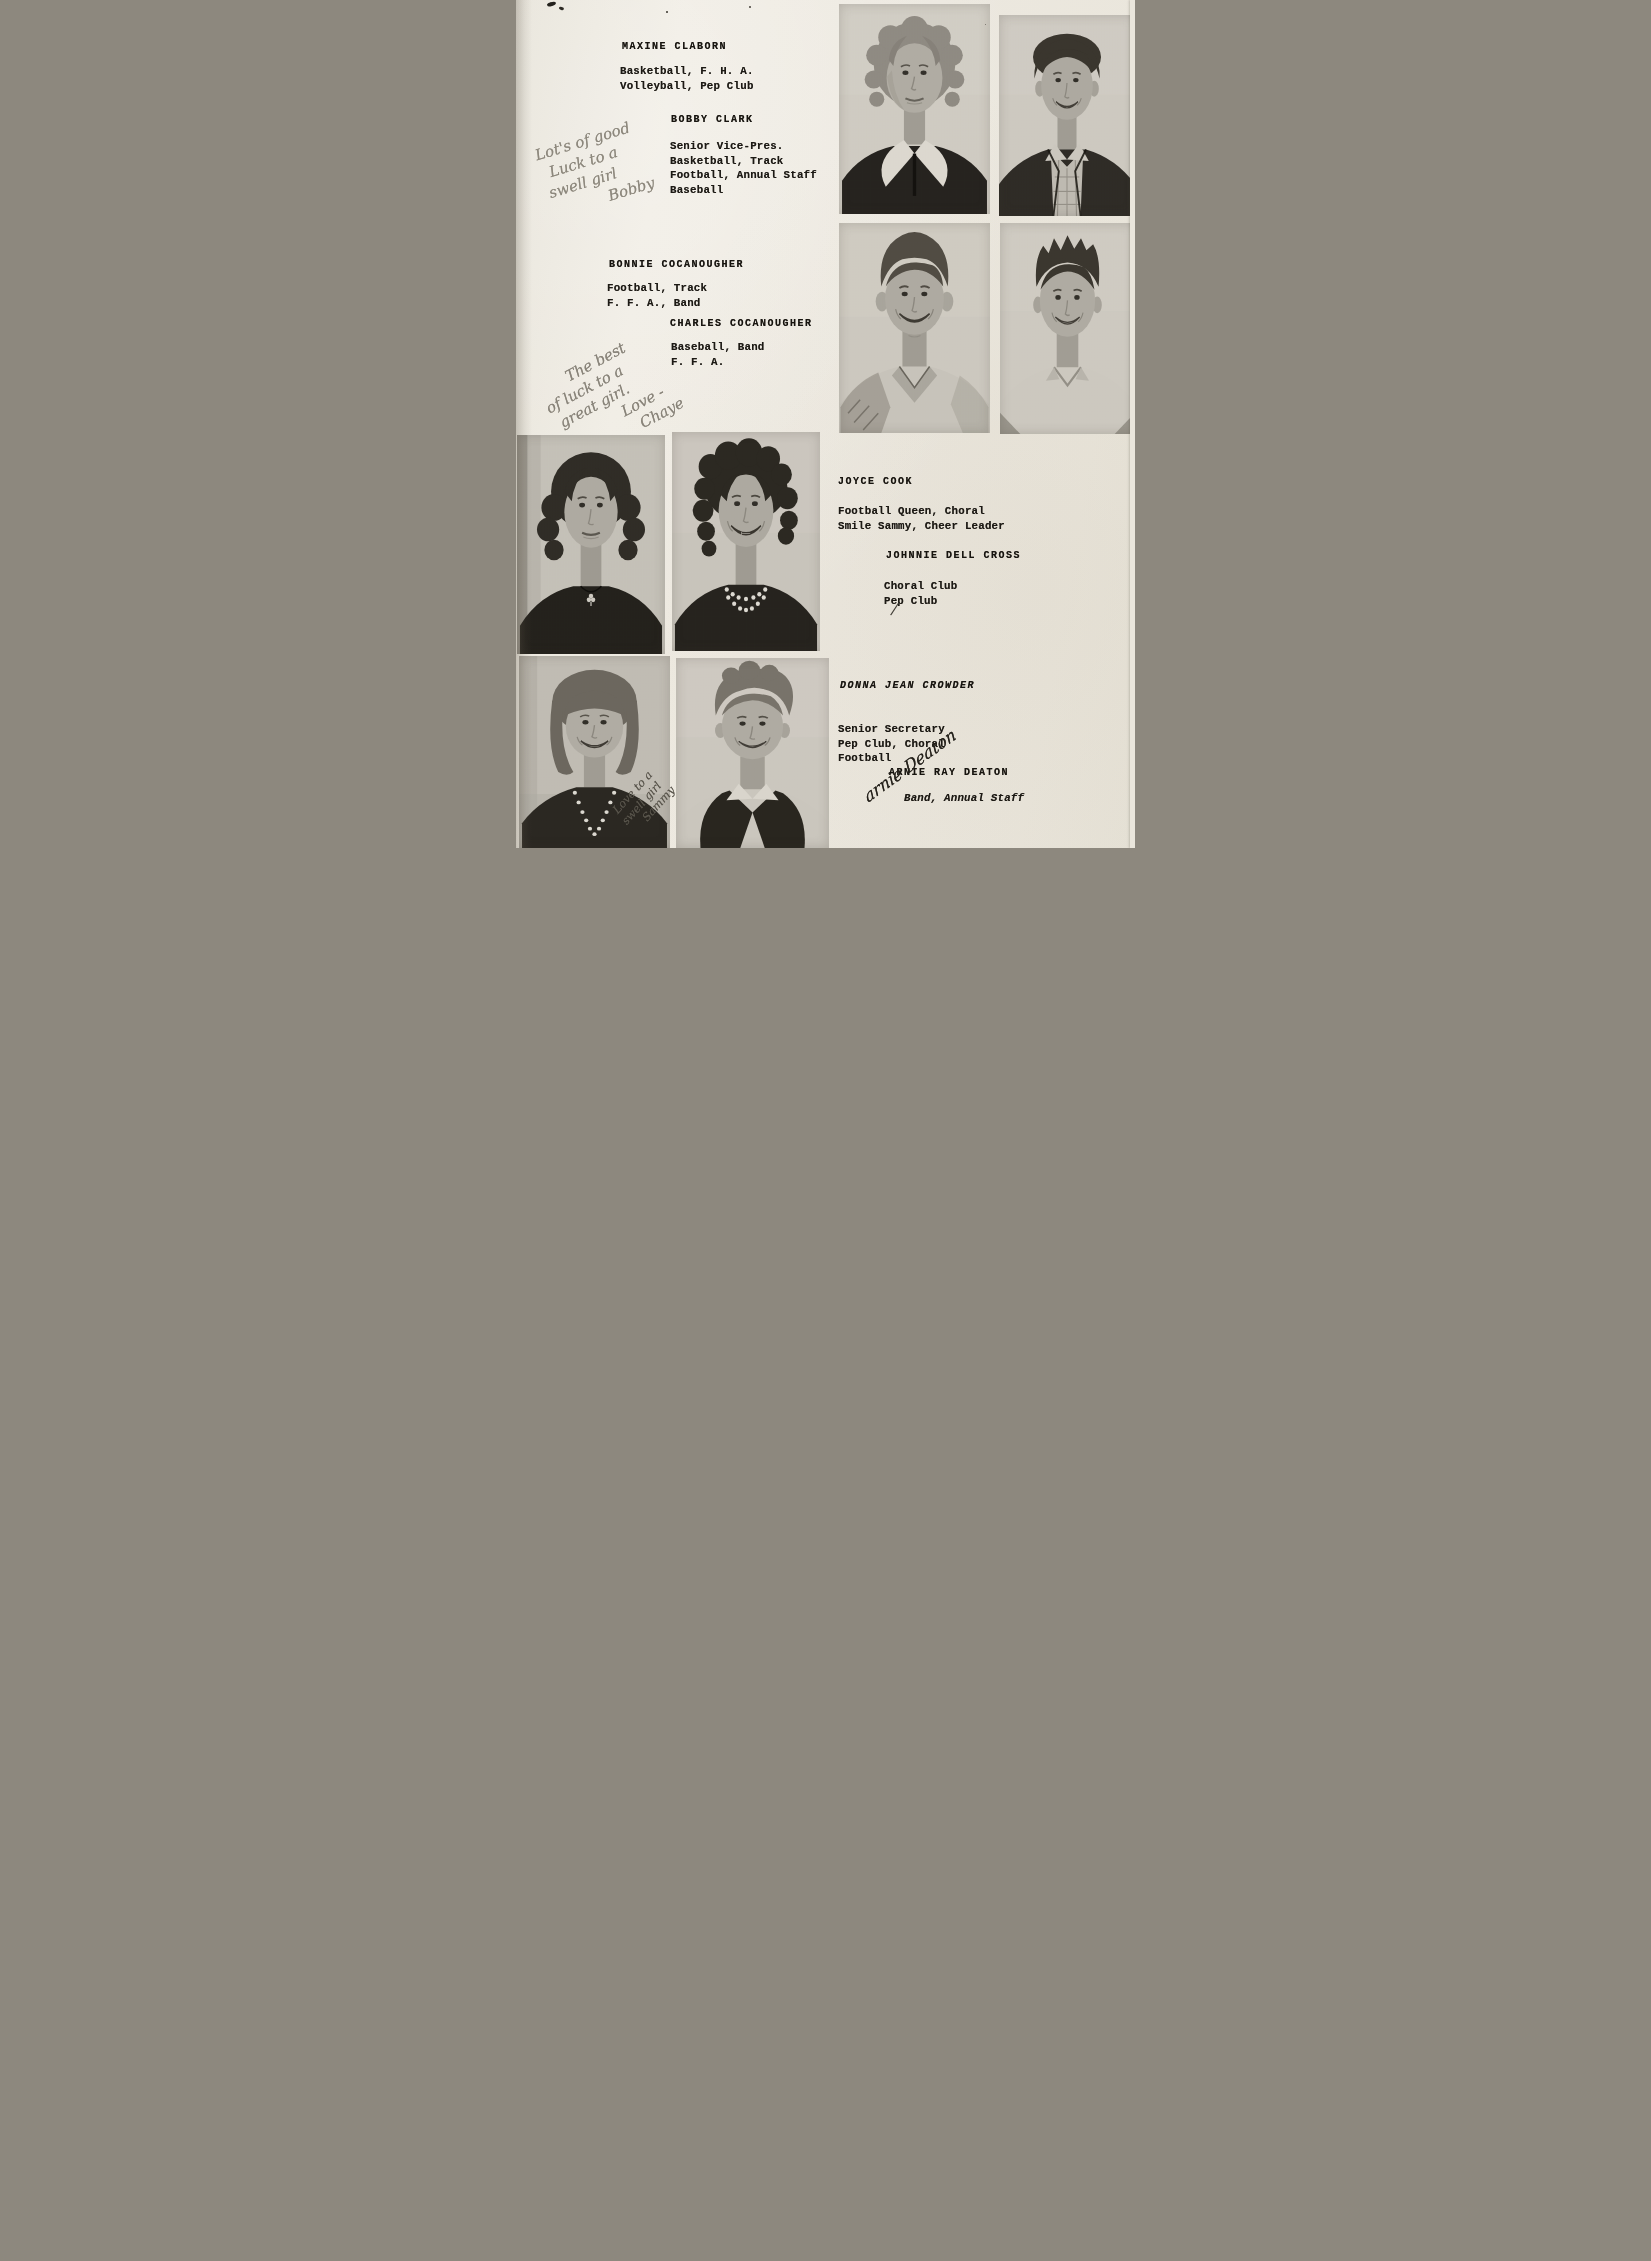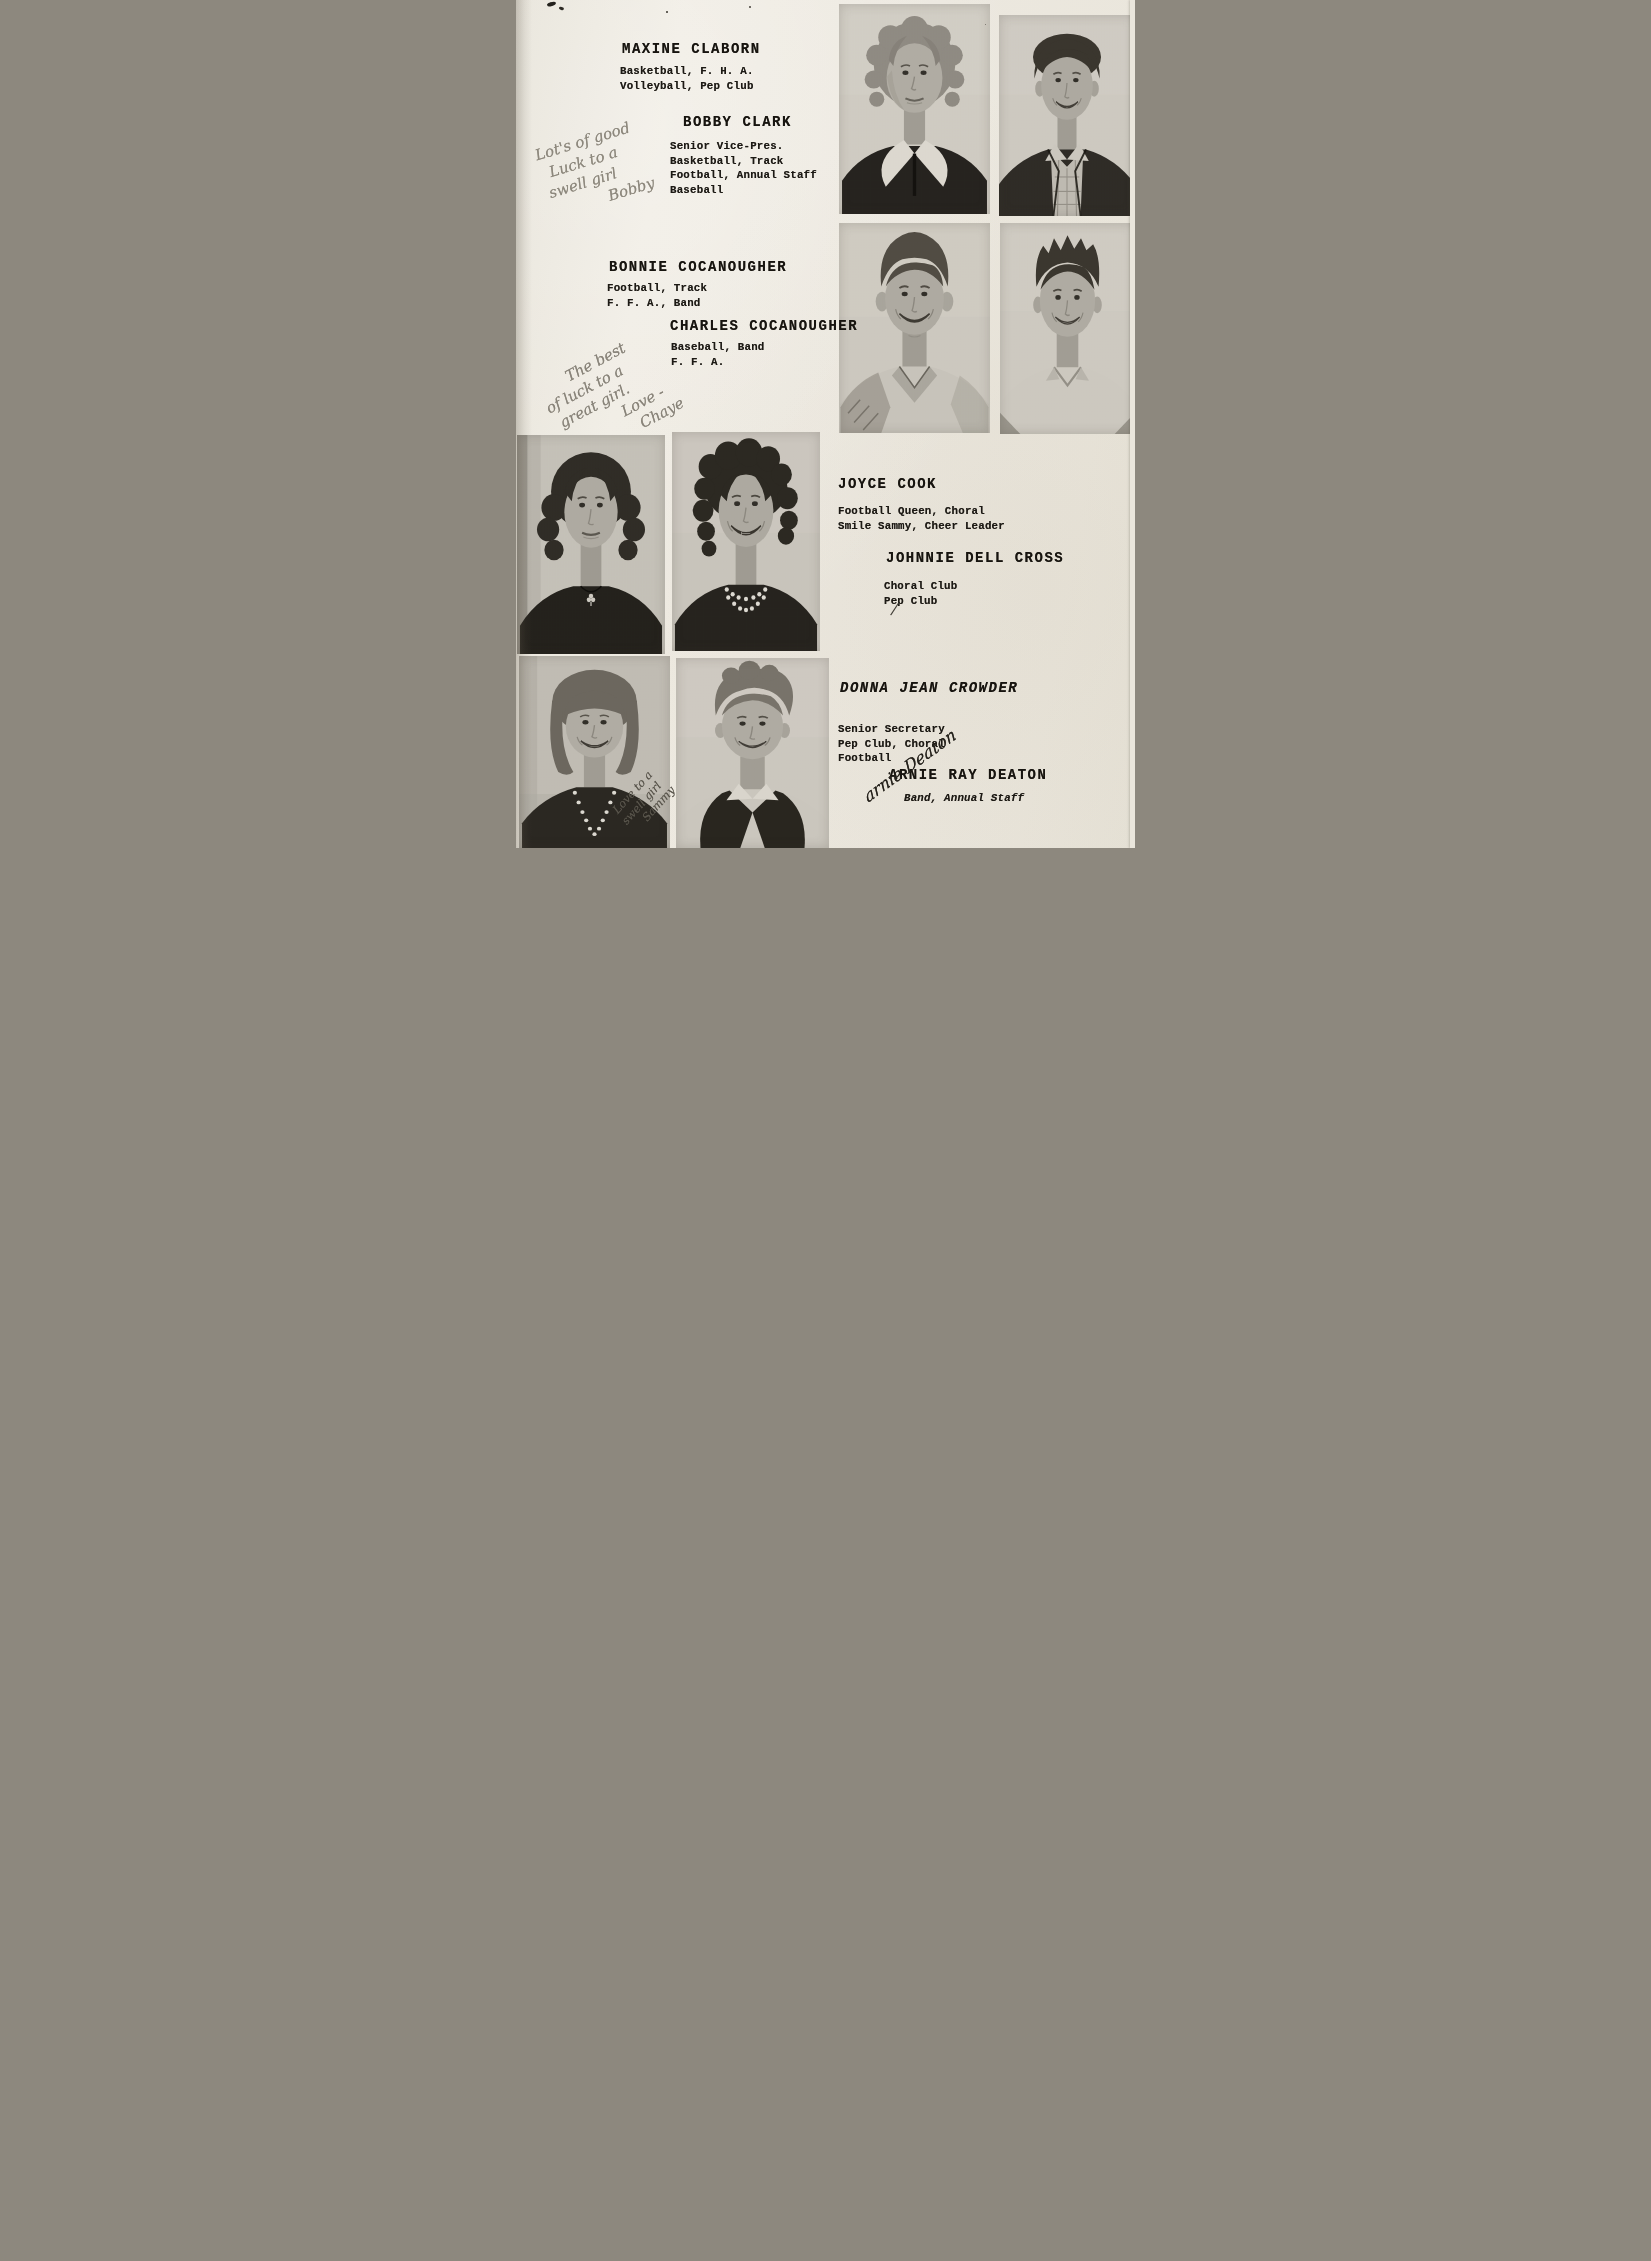--- a/index.html
+++ b/index.html
@@ -8,21 +8,21 @@
     background:
       radial-gradient(ellipse at 20% 15%, rgba(255,255,255,0.30), rgba(255,255,255,0) 55%),
       radial-gradient(ellipse at 85% 70%, rgba(210,202,186,0.25), rgba(210,202,186,0) 60%),
       linear-gradient(100deg,#e5e1d6 0%,#efebe2 22%,#ece8df 55%,#eae6dc 85%,#e7e3d8 100%);
     font-family:"Liberation Mono","DejaVu Sans Mono",monospace;
   }
   .gutter-shadow{position:absolute;left:0;top:0;width:16px;height:100%;z-index:6;pointer-events:none;
     background:linear-gradient(90deg,rgba(106,98,84,0.30),rgba(106,98,84,0.10) 55%,rgba(106,98,84,0));}
   .page-edge-right{position:absolute;right:0;top:0;width:4.9px;height:100%;z-index:5;background:#eae6dc;
     box-shadow:-1.1px 0 2.2px rgba(74,67,55,0.22);}
-  .student-name{position:absolute;z-index:2;font-size:14px;font-weight:700;letter-spacing:1.5px;
+  .student-name{position:absolute;z-index:2;font-size:10px;font-weight:700;letter-spacing:1.5px;
     color:#17140f;white-space:nowrap;text-shadow:0 0 0.3px rgba(23,20,15,0.65);}
   .activities{position:absolute;z-index:2;font-size:10.8px;font-weight:700;letter-spacing:0.2px;
     color:#1c1914;line-height:14.6px;white-space:nowrap;text-shadow:0 0 0.2px rgba(28,25,20,0.6);}
   .activities span{display:block;}
   .photo{position:absolute;margin:0;z-index:1;}
   .photo svg{width:100%;height:100%;display:block;}
   .halftone{position:absolute;inset:0;pointer-events:none;
     background-image:radial-gradient(rgba(44,40,33,0.10) 0.5px,transparent 0.7px);
     background-size:1.6px 1.6px;box-shadow:inset 0 0 12px rgba(62,56,46,0.20);}
   .hand{position:absolute;z-index:3;font-family:"DejaVu Serif",serif;font-style:italic;
@@ -332,21 +332,21 @@
     </svg>
     <div class="halftone"></div>
   </figure>
 
   <div class="student-name" style="left:106px;top:41px;">MAXINE CLABORN</div>
   <div class="activities" style="left:104px;top:64px;">
     <span>Basketball, F. H. A.</span>
     <span>Volleyball, Pep Club</span>
   </div>
 
-  <div class="student-name" style="left:155px;top:114px;margin-left:12px;">BOBBY CLARK</div>
+  <div class="student-name" style="left:155px;top:114px;">BOBBY CLARK</div>
   <div class="activities" style="left:154px;top:139px;">
     <span>Senior Vice-Pres.</span>
     <span>Basketball, Track</span>
     <span>Football, Annual Staff</span>
     <span>Baseball</span>
   </div>
 
   <div class="student-name" style="left:93px;top:259px;">BONNIE COCANOUGHER</div>
   <div class="activities" style="left:91px;top:281px;">
     <span>Football, Track</span>

